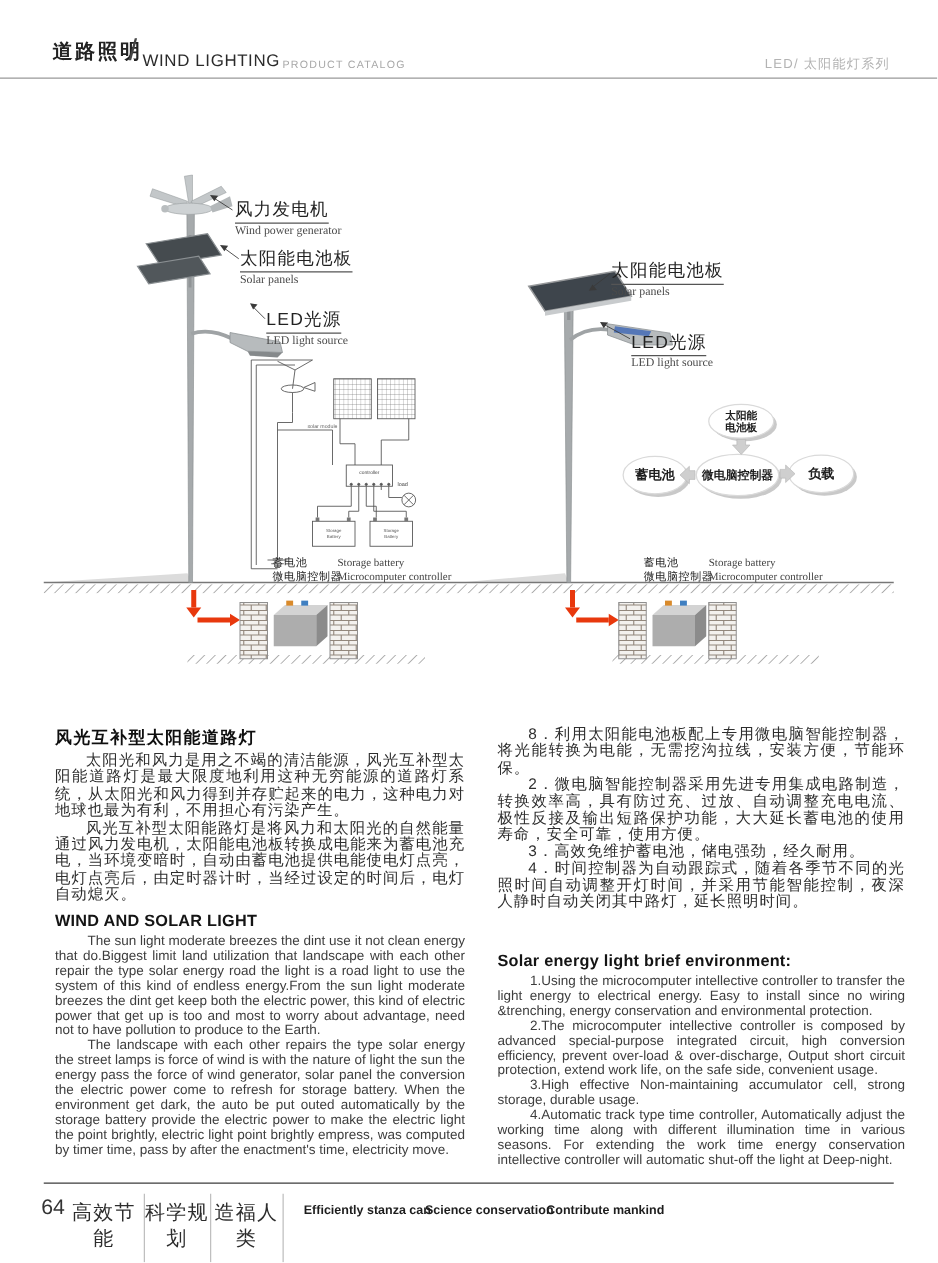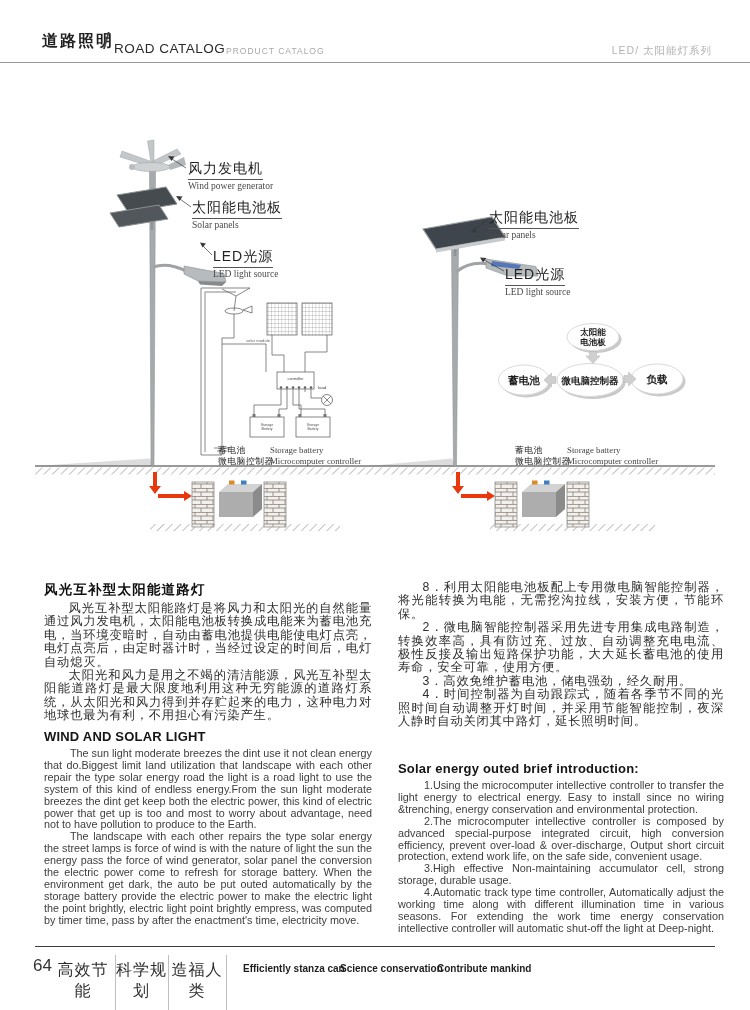--- a/index.html
+++ b/index.html
@@ -42,21 +42,21 @@
 
   svg text { font-family:"Liberation Sans",sans-serif; }
 </style>
 </head>
 <body>
 
 <div class="page">
 
   <div class="h-cn">道路照明</div>
   <div class="h-sl">/</div>
-  <div class="h-en">ROAD CATALOG</div>
+  <div class="h-en">WIND LIGHTING</div>
   <div class="h-sub">PRODUCT CATALOG</div>
   <div class="h-ser">LED/ 太阳能灯系列</div>
   <div class="h-line"></div>
 
   <svg class="abs" style="left:0;top:0" width="750" height="1010" viewBox="0 0 750 1010">
     <defs>
       <pattern id="hatch" width="6" height="8" patternUnits="userSpaceOnUse" patternTransform="rotate(45)">
         <line x1="0" y1="0" x2="0" y2="8" stroke="#8d8d8d" stroke-width="1.1"></line>
       </pattern>
       <pattern id="brick" width="12" height="8" patternUnits="userSpaceOnUse">
@@ -231,39 +231,39 @@
   </div>
   <div class="bl" style="left:515px;top:445px">
     <span class="c">蓄电池</span>
     <span class="e">Storage battery</span>
     <span class="c">微电脑控制器</span>
     <span class="e">Microcomputer controller</span>
   </div>
 
   <div class="sec" style="left:44px;top:581px;width:328px">
     <p class="cn-heading">风光互补型太阳能道路灯</p>
+    <p class="cn-p">太阳光和风力是用之不竭的清洁能源，风光互补型太阳能道路灯是最大限度地利用这种无穷能源的道路灯系统，从太阳光和风力得到并存贮起来的电力，这种电力对地球也最为有利，不用担心有污染产生。</p>
     <p class="cn-p">风光互补型太阳能路灯是将风力和太阳光的自然能量通过风力发电机，太阳能电池板转换成电能来为蓄电池充电，当环境变暗时，自动由蓄电池提供电能使电灯点亮，电灯点亮后，由定时器计时，当经过设定的时间后，电灯自动熄灭。</p>
-    <p class="cn-p">太阳光和风力是用之不竭的清洁能源，风光互补型太阳能道路灯是最大限度地利用这种无穷能源的道路灯系统，从太阳光和风力得到并存贮起来的电力，这种电力对地球也最为有利，不用担心有污染产生。</p>
   </div>
 
   <div class="sec" style="left:398px;top:581px;width:326px">
     <p class="cn-p">8．利用太阳能电池板配上专用微电脑智能控制器，将光能转换为电能，无需挖沟拉线，安装方便，节能环保。</p>
     <p class="cn-p">2．微电脑智能控制器采用先进专用集成电路制造，转换效率高，具有防过充、过放、自动调整充电电流、极性反接及输出短路保护功能，大大延长蓄电池的使用寿命，安全可靠，使用方便。</p>
     <p class="cn-p">3．高效免维护蓄电池，储电强劲，经久耐用。</p>
     <p class="cn-p">4．时间控制器为自动跟踪式，随着各季节不同的光照时间自动调整开灯时间，并采用节能智能控制，夜深人静时自动关闭其中路灯，延长照明时间。</p>
   </div>
 
   <div class="sec" style="left:44px;top:729px;width:328px">
     <p class="en-heading">WIND AND SOLAR LIGHT</p>
     <p class="en-p">The sun light moderate breezes the dint use it not clean energy that do.Biggest limit land utilization that landscape with each other repair the type solar energy road the light is a road light to use the system of this kind of endless energy.From the sun light moderate breezes the dint get keep both the electric power, this kind of electric power that get up is too and most to worry about advantage, need not to have pollution to produce to the Earth.</p>
     <p class="en-p">The landscape with each other repairs the type solar energy the street lamps is force of wind is with the nature of light the sun the energy pass the force of wind generator, solar panel the conversion the electric power come to refresh for storage battery. When the environment get dark, the auto be put outed automatically by the storage battery provide the electric power to make the electric light the point brightly, electric light point brightly empress, was computed by timer time, pass by after the enactment's time, electricity move.</p>
   </div>
 
   <div class="sec" style="left:398px;top:761px;width:326px">
-    <p class="en-heading">Solar energy outed brief introduction:</p>
+    <p class="en-heading">Solar energy light brief environment:</p>
     <p class="en-p">1.Using the microcomputer intellective controller to transfer the light energy to electrical energy. Easy to install since no wiring &amp;trenching, energy conservation and environmental protection.</p>
     <p class="en-p">2.The microcomputer intellective controller is composed by advanced special-purpose integrated circuit, high conversion efficiency, prevent over-load &amp; over-discharge, Output short circuit protection, extend work life, on the safe side, convenient usage.</p>
     <p class="en-p">3.High effective Non-maintaining accumulator cell, strong storage, durable usage.</p>
     <p class="en-p">4.Automatic track type time controller, Automatically adjust the working time along with different illumination time in various seasons. For extending the work time energy conservation intellective controller will automatic shut-off the light at Deep-night.</p>
   </div>
 
   <div class="f-line"></div>
   <div class="f-page">64</div>
   <div class="f-cell" style="left:52px;width:62px">高效节能</div>
   <div class="f-cell" style="left:116px;width:51px">科学规划</div>

